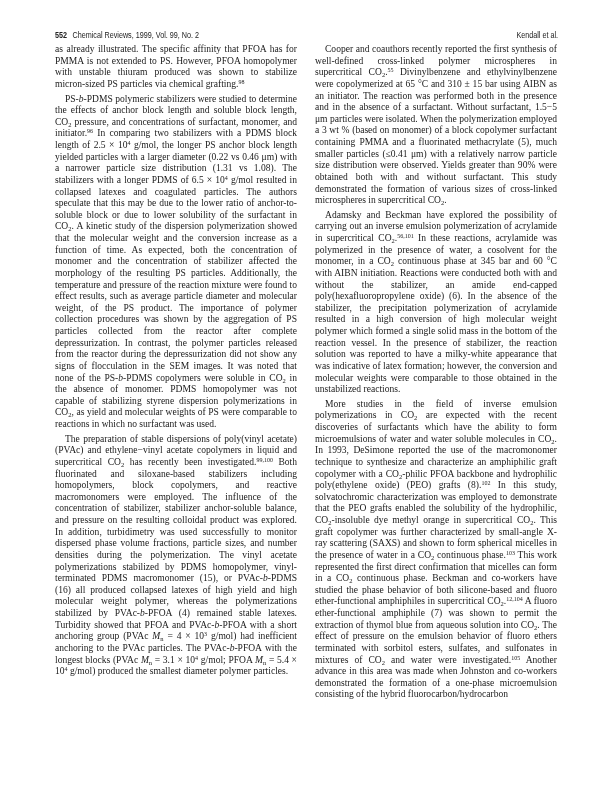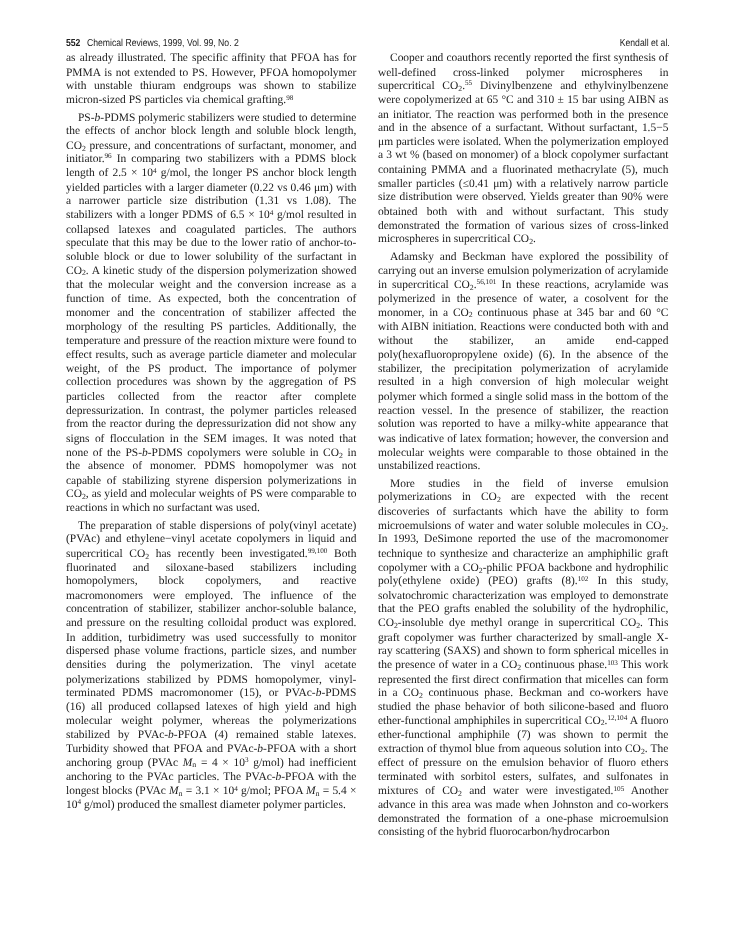--- a/index.html
+++ b/index.html
@@ -27,21 +27,21 @@
 </head>
 <body>
 
 <div class="header">
   <span class="pg">552</span>
   <span>Chemical Reviews, 1999, Vol. 99, No. 2</span>
   <span class="right">Kendall et al.</span>
 </div>
 
 <div class="col left">
-  <p class="noindent"><span>as already illustrated. The specific affinity that PFOA has for PMMA is not extended to PS. However, PFOA homopolymer with unstable thiuram endgroups was shown to stabilize micron-sized PS particles via chemical grafting.</span><sup>98</sup></p>
+  <p class="noindent"><span>as already illustrated. The specific affinity that PFOA has for PMMA is not extended to PS. However, PFOA homopolymer with unstable thiuram produced was shown to stabilize micron-sized PS particles via chemical grafting.</span><sup>98</sup></p>
   <p><span>PS-</span><i>b</i><span>-PDMS polymeric stabilizers were studied to determine the effects of anchor block length and soluble block length, CO</span><sub>2</sub><span> pressure, and concentrations of surfactant, monomer, and initiator.</span><sup>96</sup><span> In comparing two stabilizers with a PDMS block length of 2.5 × 10</span><sup>4</sup><span> g/mol, the longer PS anchor block length yielded particles with a larger diameter (0.22 vs 0.46 μm) with a narrower particle size distribution (1.31 vs 1.08). The stabilizers with a longer PDMS of 6.5 × 10</span><sup>4</sup><span> g/mol resulted in collapsed latexes and coagulated particles. The authors speculate that this may be due to the lower ratio of anchor-to-soluble block or due to lower solubility of the surfactant in CO</span><sub>2</sub><span>. A kinetic study of the dispersion polymerization showed that the molecular weight and the conversion increase as a function of time. As expected, both the concentration of monomer and the concentration of stabilizer affected the morphology of the resulting PS particles. Additionally, the temperature and pressure of the reaction mixture were found to effect results, such as average particle diameter and molecular weight, of the PS product. The importance of polymer collection procedures was shown by the aggregation of PS particles collected from the reactor after complete depressurization. In contrast, the polymer particles released from the reactor during the depressurization did not show any signs of flocculation in the SEM images. It was noted that none of the PS-</span><i>b</i><span>-PDMS</span><span> copolymers were soluble in CO</span><sub>2</sub><span> in the absence of monomer. PDMS homopolymer was not capable of stabilizing styrene dispersion polymerizations in CO</span><sub>2</sub><span>, as yield and molecular weights of PS were comparable to reactions in which no surfactant was used.</span></p>
   <p><span>The preparation of stable dispersions of poly(vinyl acetate) (PVAc) and ethylene−vinyl acetate copolymers in liquid and supercritical CO</span><sub>2</sub><span> has recently been investigated.</span><sup>99,100</sup><span> Both fluorinated and siloxane-based stabilizers including homopolymers, block copolymers, and reactive macromonomers were employed. The influence of the concentration of stabilizer, stabilizer anchor-soluble balance, and pressure on the resulting colloidal product was explored. In addition, turbidimetry was used successfully to monitor dispersed phase volume fractions, particle sizes, and number densities during the polymerization. The vinyl acetate polymerizations stabilized by PDMS homopolymer, vinyl-terminated PDMS macromonomer (15), or PVAc-</span><i>b</i><span>-PDMS (16) all produced collapsed latexes of high yield and high molecular weight polymer, whereas the polymerizations stabilized by PVAc-</span><i>b</i><span>-PFOA (4) remained stable latexes. Turbidity showed that PFOA and PVAc-</span><i>b</i><span>-PFOA with a short anchoring group (PVAc </span><i>M</i><sub>n</sub><span> = 4 × 10</span><sup>3</sup><span> g/mol) had inefficient anchoring to the PVAc particles. The PVAc-</span><i>b</i><span>-PFOA with the longest blocks (PVAc </span><i>M</i><sub>n</sub><span> = 3.1 × 10</span><sup>4</sup><span> g/mol; PFOA </span><i>M</i><sub>n</sub><span> = 5.4 × 10</span><sup>4</sup><span> g/mol) produced the smallest diameter polymer particles.</span></p>
 </div>
 
 <div class="col right">
   <p><span>Cooper and coauthors recently reported the first synthesis of well-defined cross-linked polymer microspheres in supercritical CO</span><sub>2</sub><span>.</span><sup>55</sup><span> Divinylbenzene and ethylvinylbenzene were copolymerized at 65 °C and 310 ± 15 bar using AIBN as an initiator. The reaction was performed both in the presence and in the absence of a surfactant. Without surfactant, 1.5−5 μm particles were isolated. When the polymerization employed a 3 wt % (based on monomer) of a block copolymer surfactant containing PMMA and a fluorinated methacrylate (5), much smaller particles (≤0.41 μm) with a relatively narrow particle size distribution were observed. Yields greater than 90% were obtained both with and without surfactant. This study demonstrated the formation of various sizes of cross-linked microspheres in supercritical CO</span><sub>2</sub><span>.</span></p>
   <p><span>Adamsky and Beckman have explored the possibility of carrying out an inverse emulsion polymerization of acrylamide in supercritical CO</span><sub>2</sub><span>.</span><sup>56,101</sup><span> In these reactions, acrylamide was polymerized in the presence of water, a cosolvent for the monomer, in a CO</span><sub>2</sub><span> continuous phase at 345 bar and 60 °C with AIBN initiation. Reactions were conducted both with and without the stabilizer, an amide end-capped poly(hexafluoropropylene oxide) (6). In the absence of the stabilizer, the precipitation polymerization of acrylamide resulted in a high conversion of high molecular weight polymer which formed a single solid mass in the bottom of the reaction vessel. In the presence of stabilizer, the reaction solution was reported to have a milky-white appearance that was indicative of latex formation; however, the conversion and molecular weights were comparable to those obtained in the unstabilized reactions.</span></p>
   <p><span>More studies in the field of inverse emulsion polymerizations in CO</span><sub>2</sub><span> are expected with the recent discoveries of surfactants which have the ability to form microemulsions of water and water soluble molecules in CO</span><sub>2</sub><span>. In 1993, DeSimone reported the use of the macromonomer technique to synthesize and characterize an amphiphilic graft copolymer with a CO</span><sub>2</sub><span>-philic PFOA backbone and hydrophilic poly(ethylene oxide) (PEO) grafts (8).</span><sup>102</sup><span> In this study, solvatochromic characterization was employed to demonstrate that the PEO grafts enabled the solubility of the hydrophilic, CO</span><sub>2</sub><span>-insoluble dye methyl orange in supercritical CO</span><sub>2</sub><span>. This graft copolymer was further characterized by small-angle X-ray scattering (SAXS) and shown to form spherical micelles in the presence of water in a CO</span><sub>2</sub><span> continuous phase.</span><sup>103</sup><span> This work represented the first direct confirmation that micelles can form in a CO</span><sub>2</sub><span> continuous phase. Beckman and co-workers have studied the phase behavior of both silicone-based and fluoro ether-functional amphiphiles in supercritical CO</span><sub>2</sub><span>.</span><sup>12,104</sup><span> A fluoro ether-functional amphiphile (7) was shown to permit the extraction of thymol blue from aqueous solution into CO</span><sub>2</sub><span>. The effect of pressure on the emulsion behavior of fluoro ethers terminated with sorbitol esters, sulfates, and sulfonates in mixtures of CO</span><sub>2</sub><span> and water were investigated.</span><sup>105</sup><span> Another advance in this area was made when Johnston and co-workers demonstrated the formation of a one-phase microemulsion consisting of the hybrid fluorocarbon/hydrocarbon</span></p>
 </div>
 

